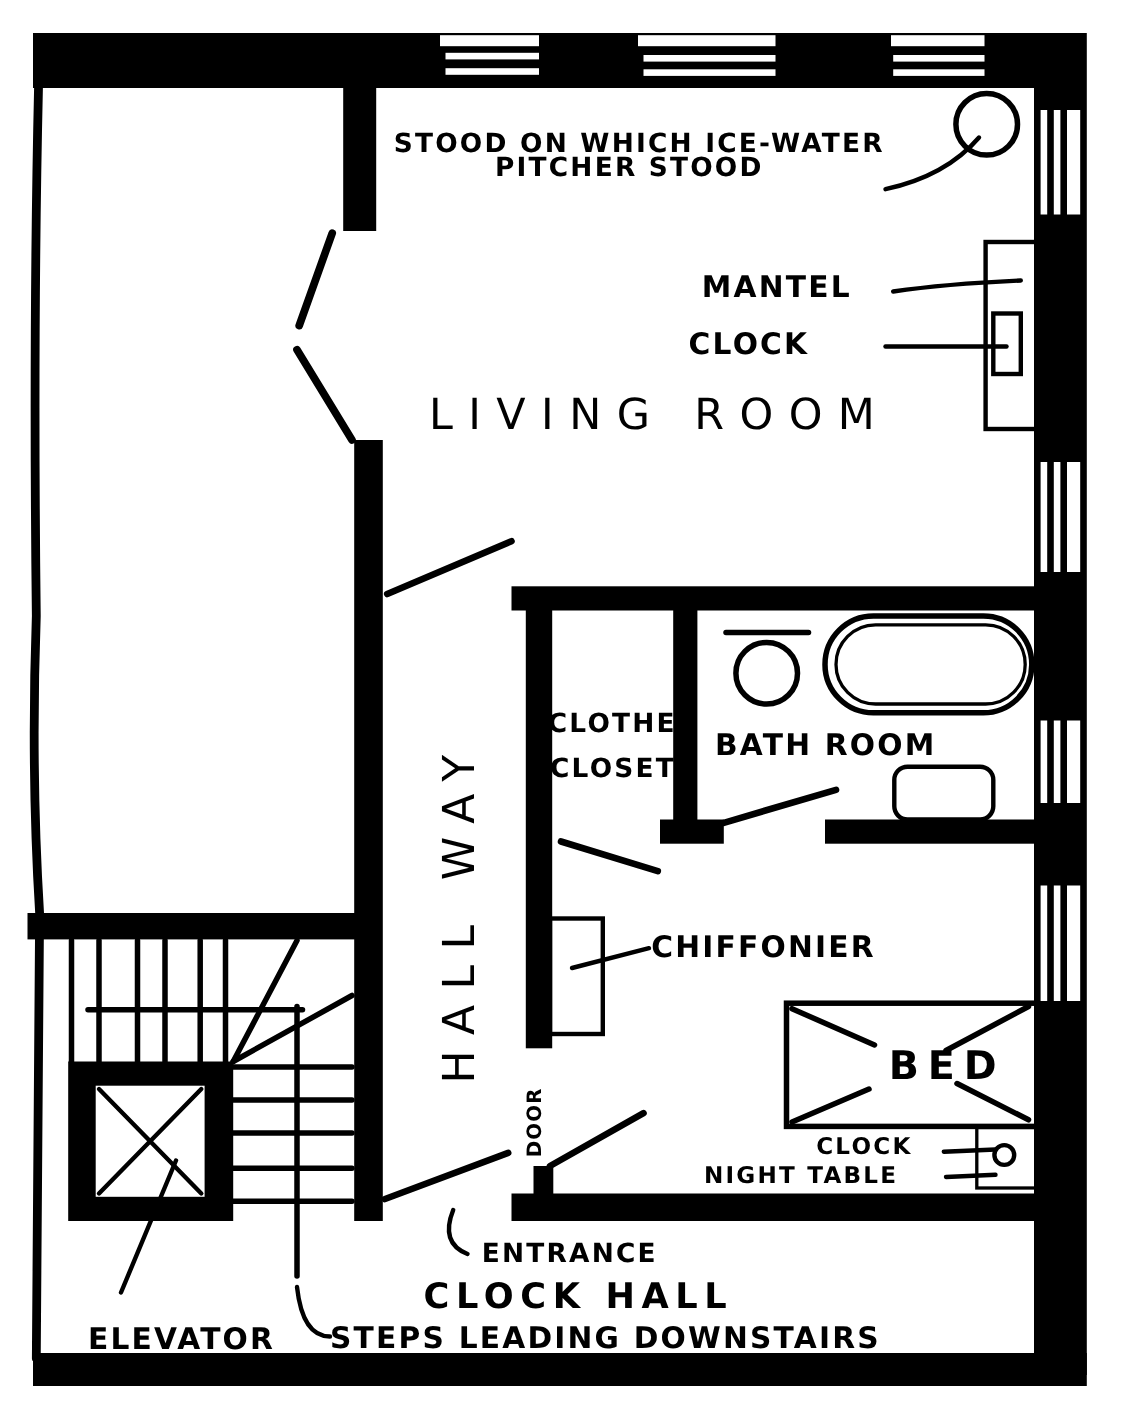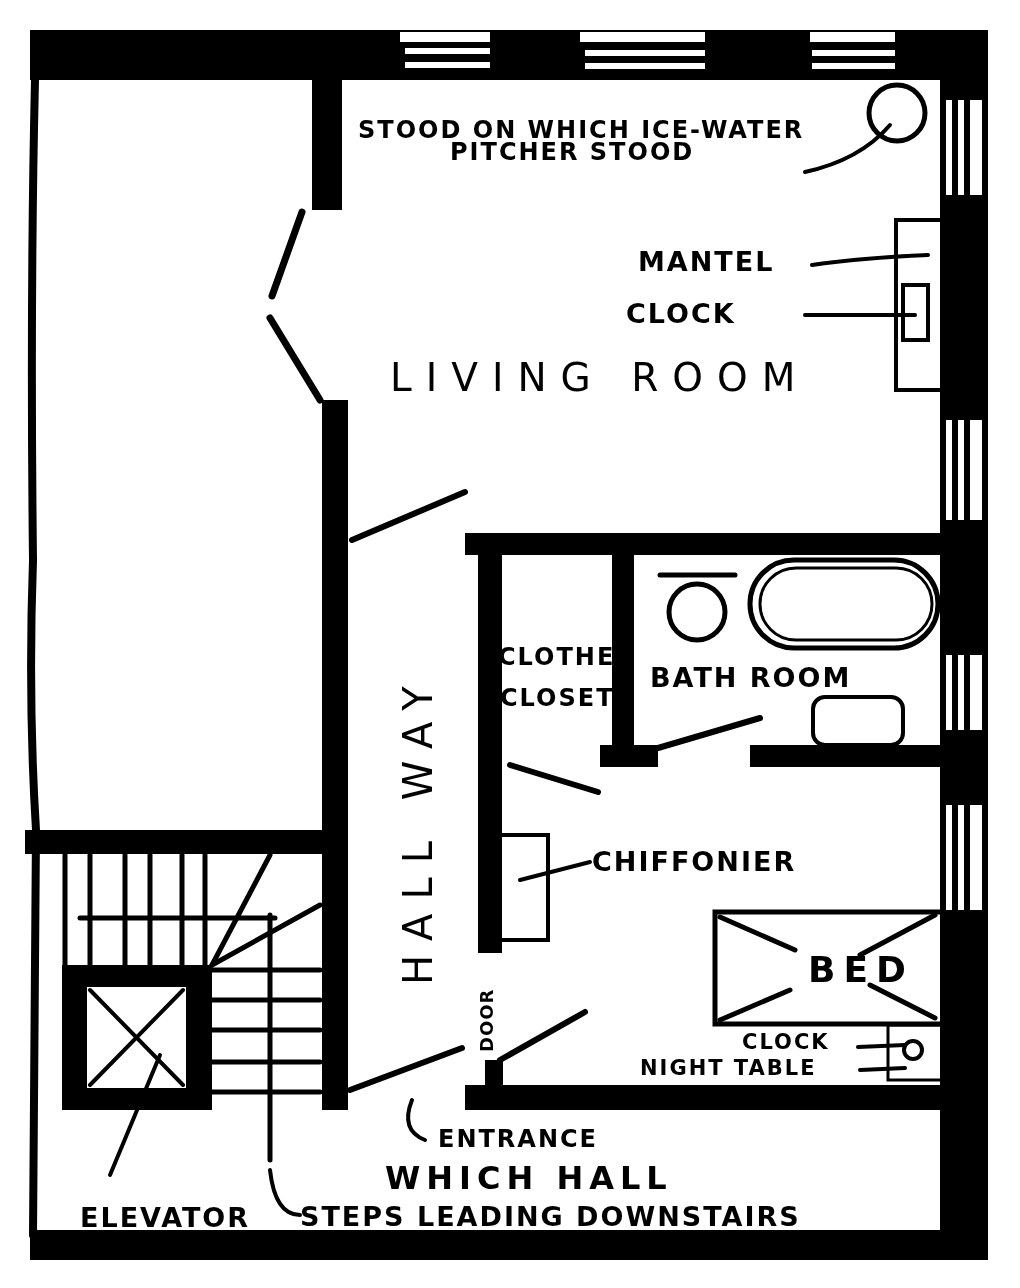--- a/index.html
+++ b/index.html
@@ -153,14 +153,14 @@
 <div class="lbl sm" style="left:500px;top:686px;">CLOSET</div>
 <div class="lbl md" style="left:650px;top:664px;">BATH ROOM</div>
 <div class="lbl lg rot" style="left:398px;top:985px;font-size:40px;">HALL WAY</div>
 <div class="lbl sm rot" style="left:478px;top:1052px;font-size:18px;letter-spacing:1px;">DOOR</div>
 <div class="lbl md" style="left:592px;top:848px;">CHIFFONIER</div>
 <div class="lbl" style="left:768px;top:952px;font-size:36px;letter-spacing:8px;margin-left:40px;">BED</div>
 <div class="lbl sm" style="left:742px;top:1032px;font-size:21px;">CLOCK</div>
 <div class="lbl sm" style="left:640px;top:1058px;font-size:21px;">NIGHT TABLE</div>
 <div class="lbl sm" style="left:438px;top:1127px;">ENTRANCE</div>
 <div class="lbl md" style="left:80px;top:1204px;">ELEVATOR</div>
-<div class="lbl" style="left:385px;top:1162px;font-size:32px;letter-spacing:6px;">WHICH HALL</div>
+<div class="lbl" style="left:385px;top:1162px;font-size:32px;letter-spacing:6px;">CLOCK HALL</div>
 <div class="lbl md" style="left:300px;top:1203px;text-align:center;">STEPS LEADING DOWNSTAIRS</div>
 
 </body></html>

